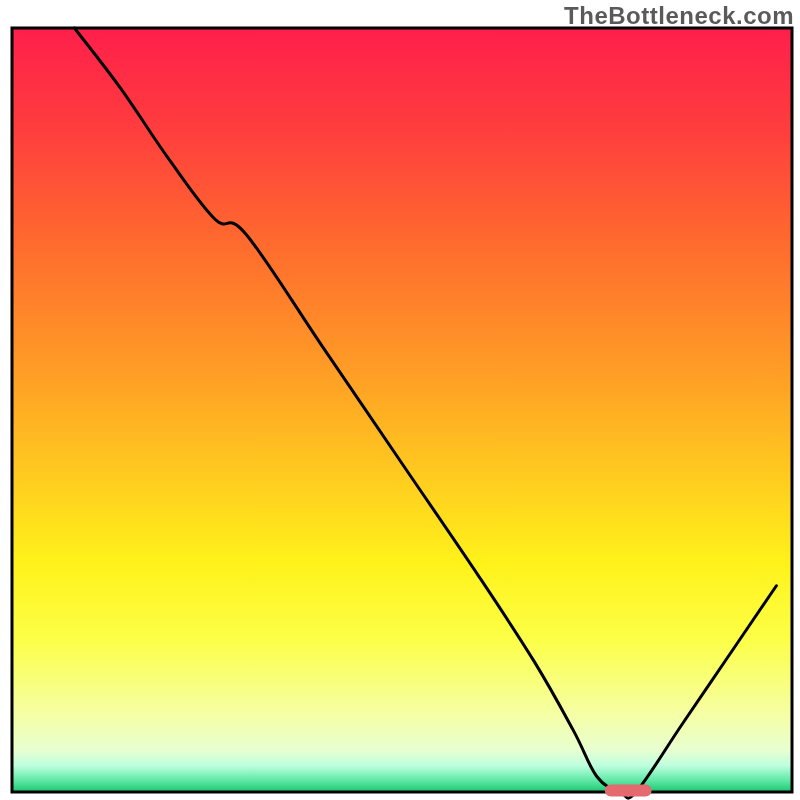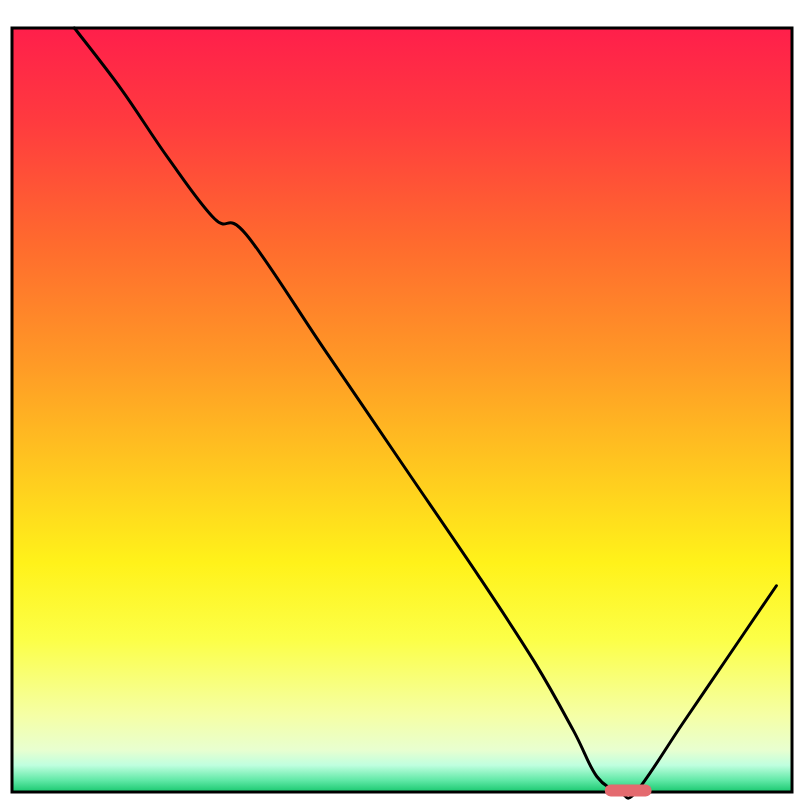--- a/index.html
+++ b/index.html
@@ -30,20 +30,21 @@
     position: absolute;
     left: 0;
     top: 0;
   }
 </style>
 </head>
 <body>
 
 <div class="stage">
 
+  <div class="watermark">TheBottleneck.com</div>
 
   <svg class="plot" width="800" height="800" viewBox="0 0 800 800">
     <defs>
       <linearGradient id="bg-grad" x1="0" y1="0" x2="0" y2="1">
 
       <stop offset="0.00%" stop-color="#ff1f4b"></stop>
           <stop offset="12.00%" stop-color="#ff3a3f"></stop>
           <stop offset="28.00%" stop-color="#ff6a2e"></stop>
           <stop offset="44.00%" stop-color="#ff9a26"></stop>
           <stop offset="58.00%" stop-color="#ffc91f"></stop>

